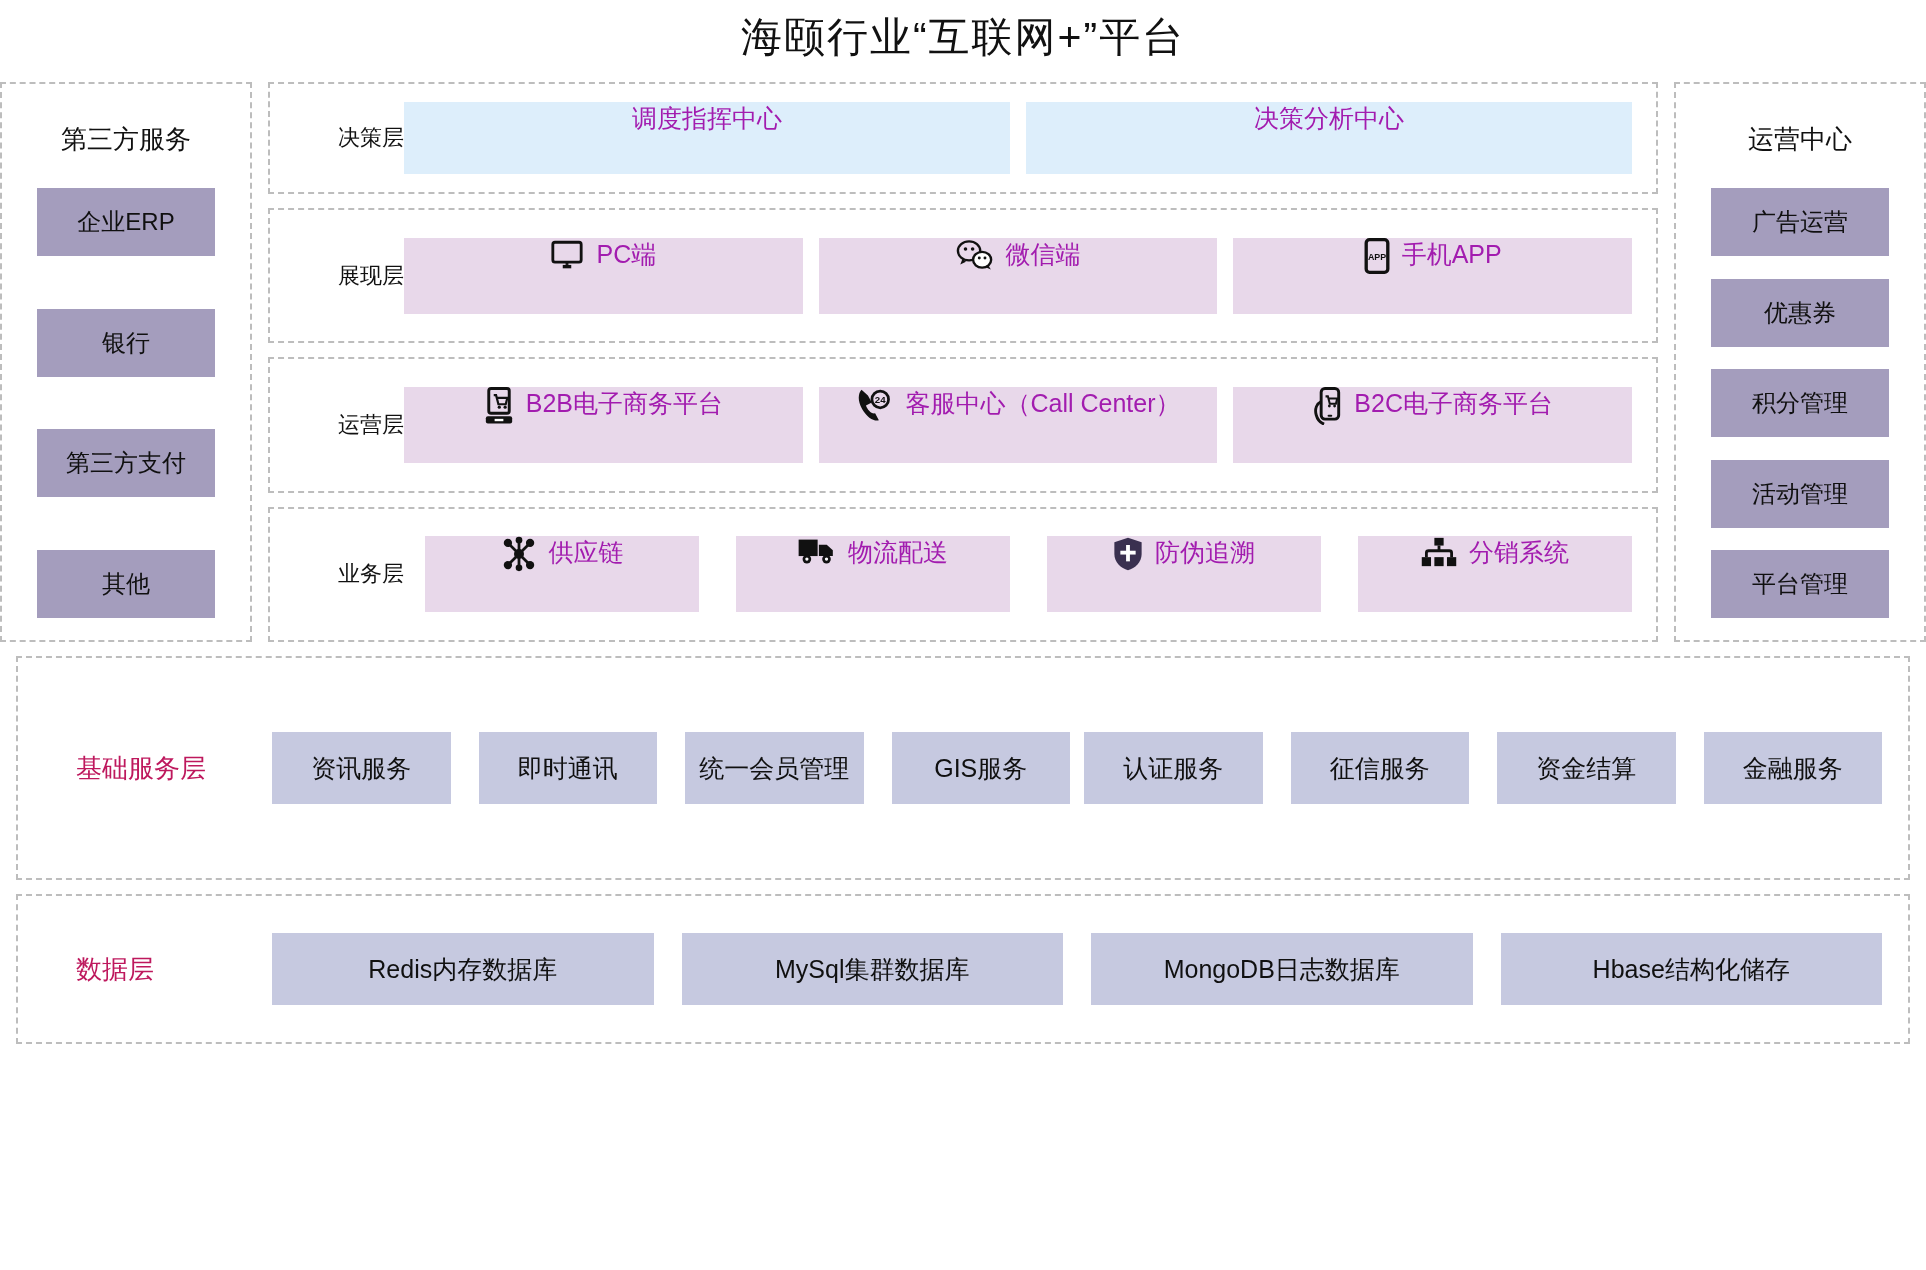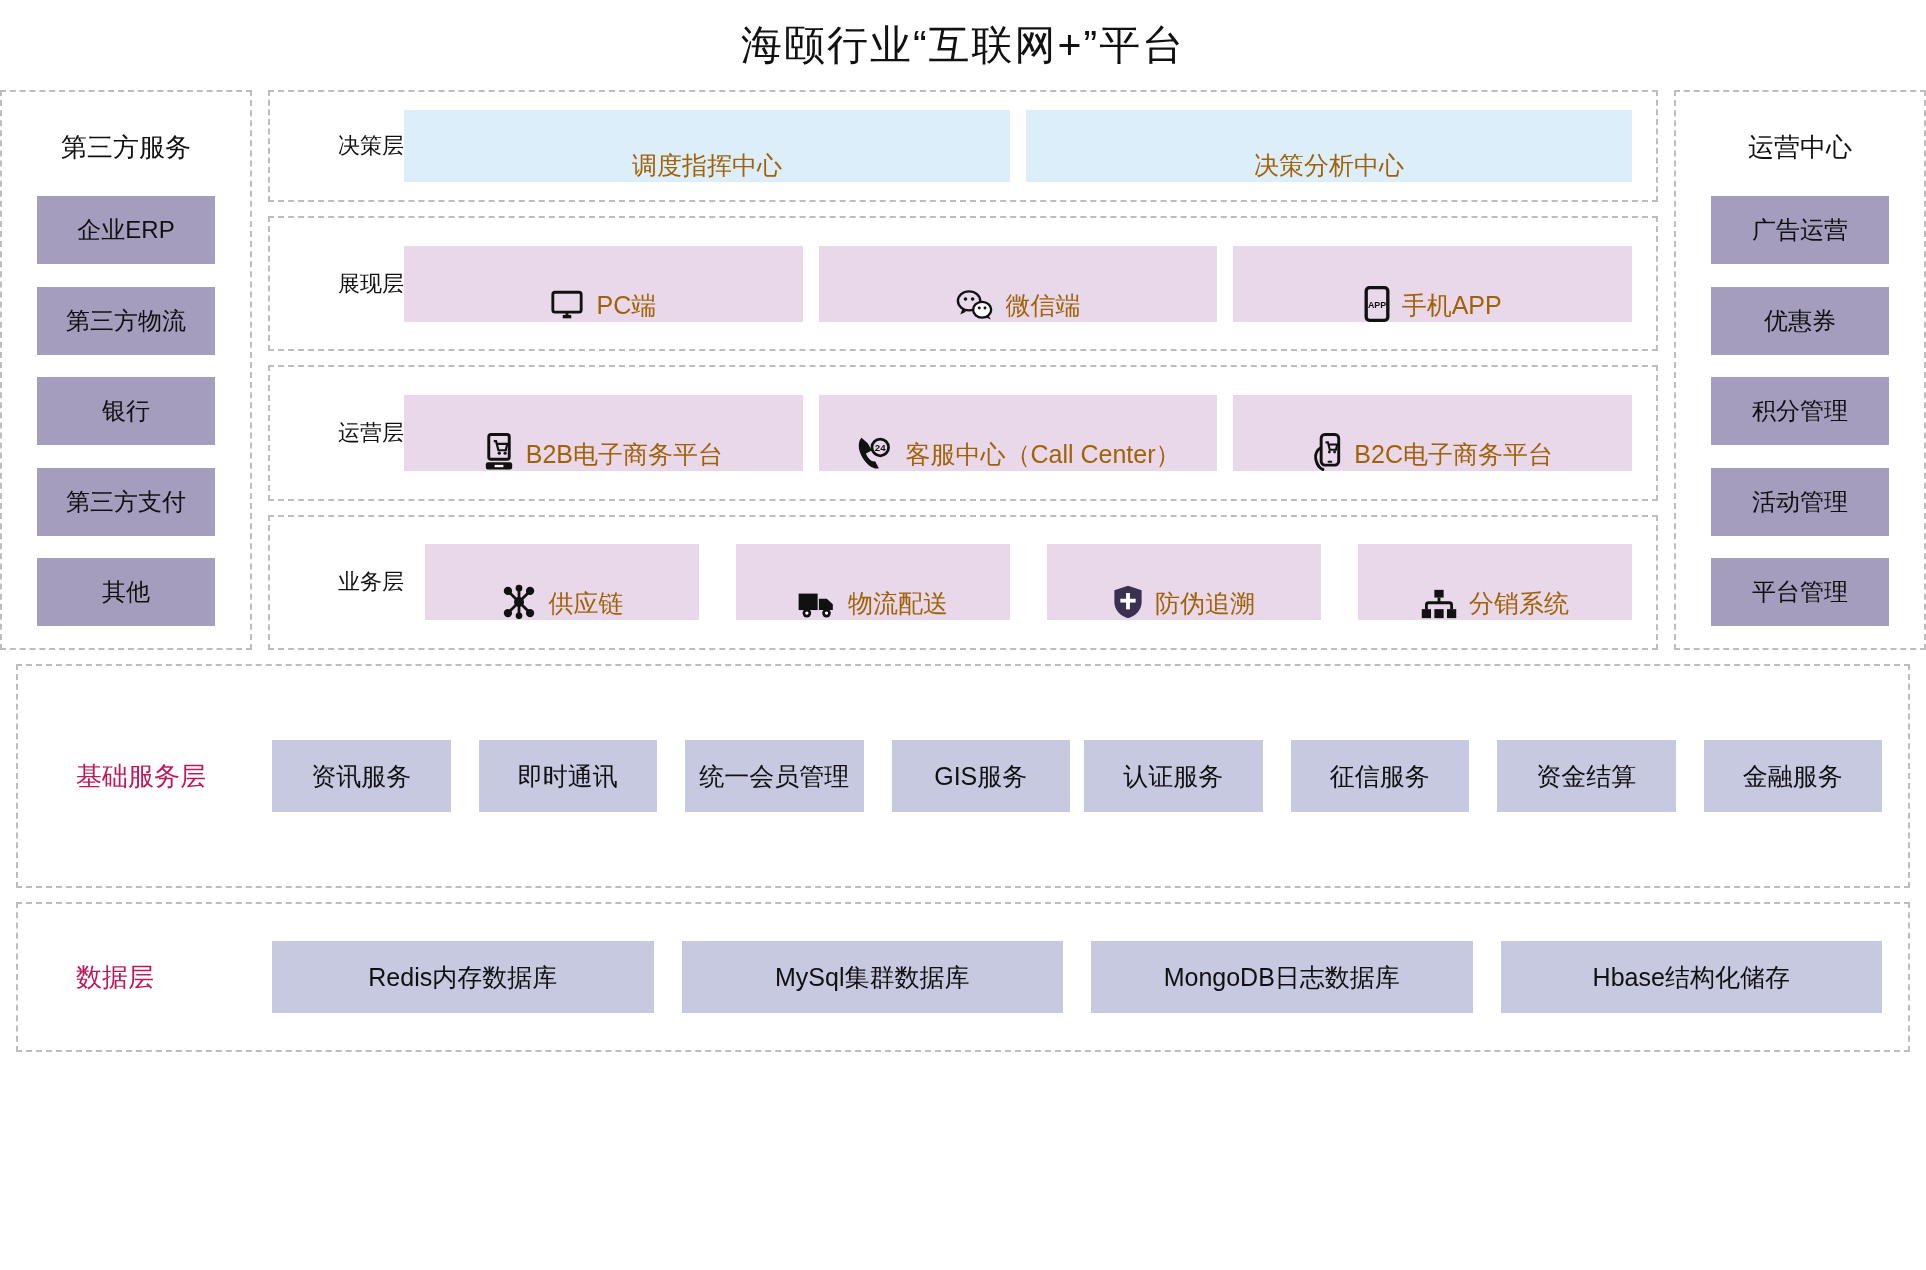--- a/index.html
+++ b/index.html
@@ -12,21 +12,21 @@
     color: #1a1a1a;
     overflow: hidden;
     position: relative;
   }
 
   
   .title {
     text-align: center;
     font-size: 41px;
     letter-spacing: 2px;
-    padding-top: 16px;
+    padding-top: 8px;
     height: 74px;
     line-height: 58px;
     color: #111;
     font-weight: 400;
   }
 
   
   .top-region {
     display: flex;
     gap: 16px;
@@ -110,25 +110,25 @@
     display: flex;
     gap: 16px;
     height: 76px;
   }
   .layer-panel.decision .layer-items { height: 72px; }
   .layer-items.four > .item-box { flex: 1; margin-left: 21px; }
 
   .item-box {
     flex: 1;
     display: flex;
-    align-items: flex-end;
+    align-items: flex-start;
     justify-content: center;
     gap: 12px;
     font-size: 25px;
-    color: #a16207;
+    color: #a21caf;
   }
   .item-box.blue { background: #ddeefb; }
   .item-box.pink { background: #e8d8ea; }
 
   .ic { flex: 0 0 auto; display: inline-flex; align-items: center; }
   .ic svg { display: block; }
 
   
   .lower {
     padding: 14px 16px 0 16px;
@@ -172,21 +172,20 @@
 <body>
 
 <div class="title">海颐行业“互联网+”平台</div>
 
 <div class="top-region">
 
   <div class="dashed-panel side-panel">
     <div class="side-title">第三方服务</div>
     <div class="side-items">
       <div class="side-box">企业ERP</div>
-      <div class="side-box">第三方物流</div>
       <div class="side-box">银行</div>
       <div class="side-box">第三方支付</div>
       <div class="side-box">其他</div>
     </div>
   </div>
 
   <div class="center-col">
 
     <div class="layer-panel decision">
       <div class="layer-label">决策层</div>

